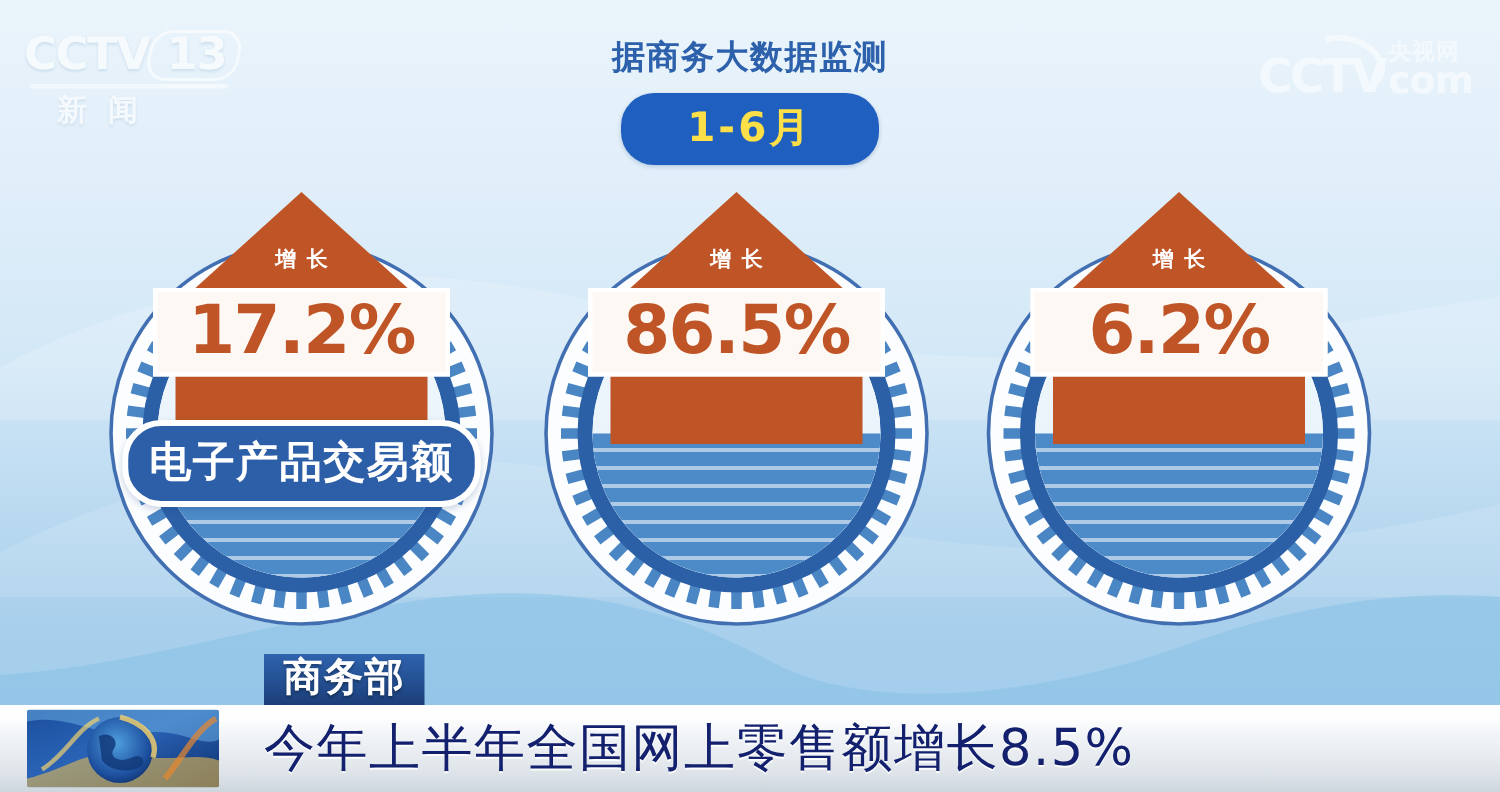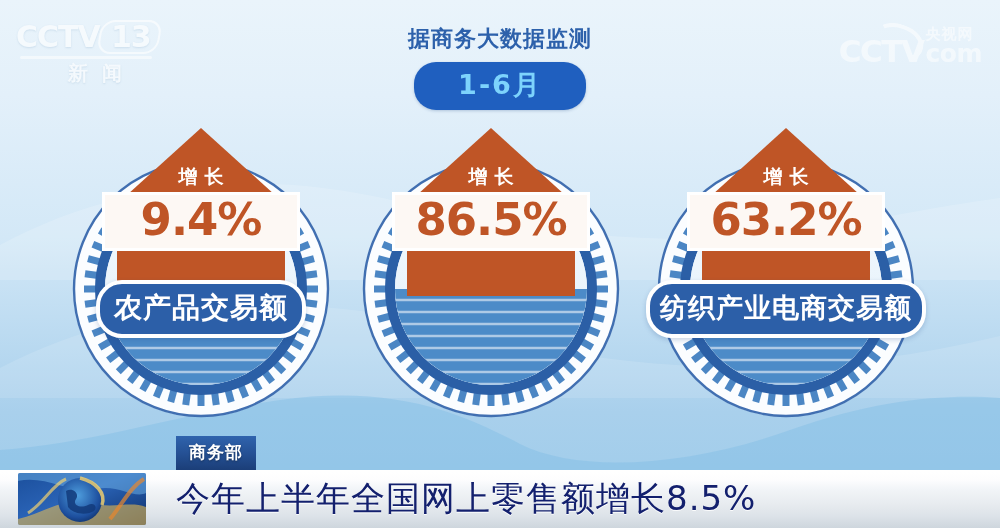--- a/index.html
+++ b/index.html
@@ -54,21 +54,20 @@
     background: #ffffff;
     opacity: .85;
     border-radius: 2px;
     margin: 2px 0 1px 4px;
   }
   #cctv-logo .cc-sub {
     font-family: "DejaVu Sans", sans-serif;
     font-size: 20px; font-weight: bold;
     color: #ffffff;
     letter-spacing: 14px;
-    text-align: center;
     text-shadow: 0 1px 2px rgba(150,180,205,.5);
     padding-left: 22px;
   }
 
   
   #cctv-watermark {
     position: absolute;
     right: 18px; top: 22px;
     height: 44px;
     display: flex; align-items: flex-end;
@@ -116,21 +115,21 @@
     color: #2d61ab;
     letter-spacing: 1px;
     line-height: 30px;
   }
   #header-pill {
     display: inline-block;
     margin-top: 8px;
     background: #1f5fbf;
     border-radius: 22px;
     padding: 5px 44px 7px 44px;
-    color: #7dd3fc;
+    color: #fde047;
     font-family: "DejaVu Sans", sans-serif;
     font-size: 27px; font-weight: bold;
     letter-spacing: 2px;
     box-shadow: 0 1px 3px rgba(30,70,130,.25);
   }
 
   
   #stats {
     position: absolute;
     left: 0; right: 0; top: 126px;
@@ -163,21 +162,21 @@
     width: 172px; height: 170px;
     z-index: 3;
   }
   .arrow svg { position:absolute; left:0; top:0; width: 172px; height: 170px; }
   .arrow-grow {
     position: absolute;
     left: 0; right: 0; top: 38px;
     text-align: center;
     color: #ffffff;
     font-family: Liberation Mono, monospace;
-    font-size: 19px; font-weight: bold;
+    font-size: 14px; font-weight: bold;
     letter-spacing: 7px;
     text-indent: 7px;
     z-index: 4;
   }
   .pct-box {
     position: absolute;
     left: -13px; right: -13px; top: 66px;
     z-index: 4;
     background: #fdf8f4;
     border: 3px solid #ffffff;
@@ -248,21 +247,21 @@
     color: #13206e;
     text-shadow: 0 1px 0 rgba(255,255,255,.85);
   }
   #lt-tag {
     position: absolute;
     left: 176px; bottom: 58px;
     background: linear-gradient(180deg, #2f63ad 0%, #244f92 55%, #1b3e78 100%);
     color: #ffffff;
     font-family: "DejaVu Sans", sans-serif;
     font-weight: bold;
-    font-size: 17px;
+    font-size: 26px;
     line-height: 23px;
     letter-spacing: 1px;
     padding: 5px 13px 6px 13px;
     text-shadow: 0 1px 2px rgba(0,0,0,.35);
   }
 </style>
 </head>
 <body>
 
 <div id="screen">
@@ -392,24 +391,24 @@
             </g>
           </g>
         </svg>
       </div>
       <div class="arrow">
         <svg viewBox="0 0 172 170" width="172" height="170">
           <path d="M86,2 L170,78 L170,170 L2,170 L2,78 Z" fill="#bf5526"></path>
         </svg>
         <div class="arrow-grow">增长</div>
         <div class="pct-box">
-          <div class="pct">9.4%</div>
+          <div class="pct">17.2%</div>
         </div>
       </div>
-      <div class="label">农产品交易额</div>
+      <div class="label">电子产品交易额</div>
     </div>
 
     <div class="stat s1">
       <div class="medal">
         <svg viewBox="0 0 258 258" width="258" height="258">
           <defs>
             <clipPath id="inner-clip-1">
                 <circle cx="129" cy="129" r="96"></circle>
               </clipPath>
             <linearGradient id="ig1" x1="0" y1="0" x2="0" y2="1">
@@ -581,24 +580,23 @@
             </g>
           </g>
         </svg>
       </div>
       <div class="arrow">
         <svg viewBox="0 0 172 170" width="172" height="170">
           <path d="M86,2 L170,78 L170,170 L2,170 L2,78 Z" fill="#bf5526"></path>
         </svg>
         <div class="arrow-grow">增长</div>
         <div class="pct-box">
-          <div class="pct">63.2%</div>
+          <div class="pct">6.2%</div>
         </div>
       </div>
-      <div class="label">纺织产业电商交易额</div>
     </div>
 
   </div>
 
   <div id="lower-third">
     <div id="lt-strip"></div>
     <div id="lt-globe">
       <svg viewBox="0 0 128 52" width="128" height="52" preserveAspectRatio="none">
         <defs>
           <linearGradient id="gl-bg" x1="0" y1="0" x2="1" y2="1">

